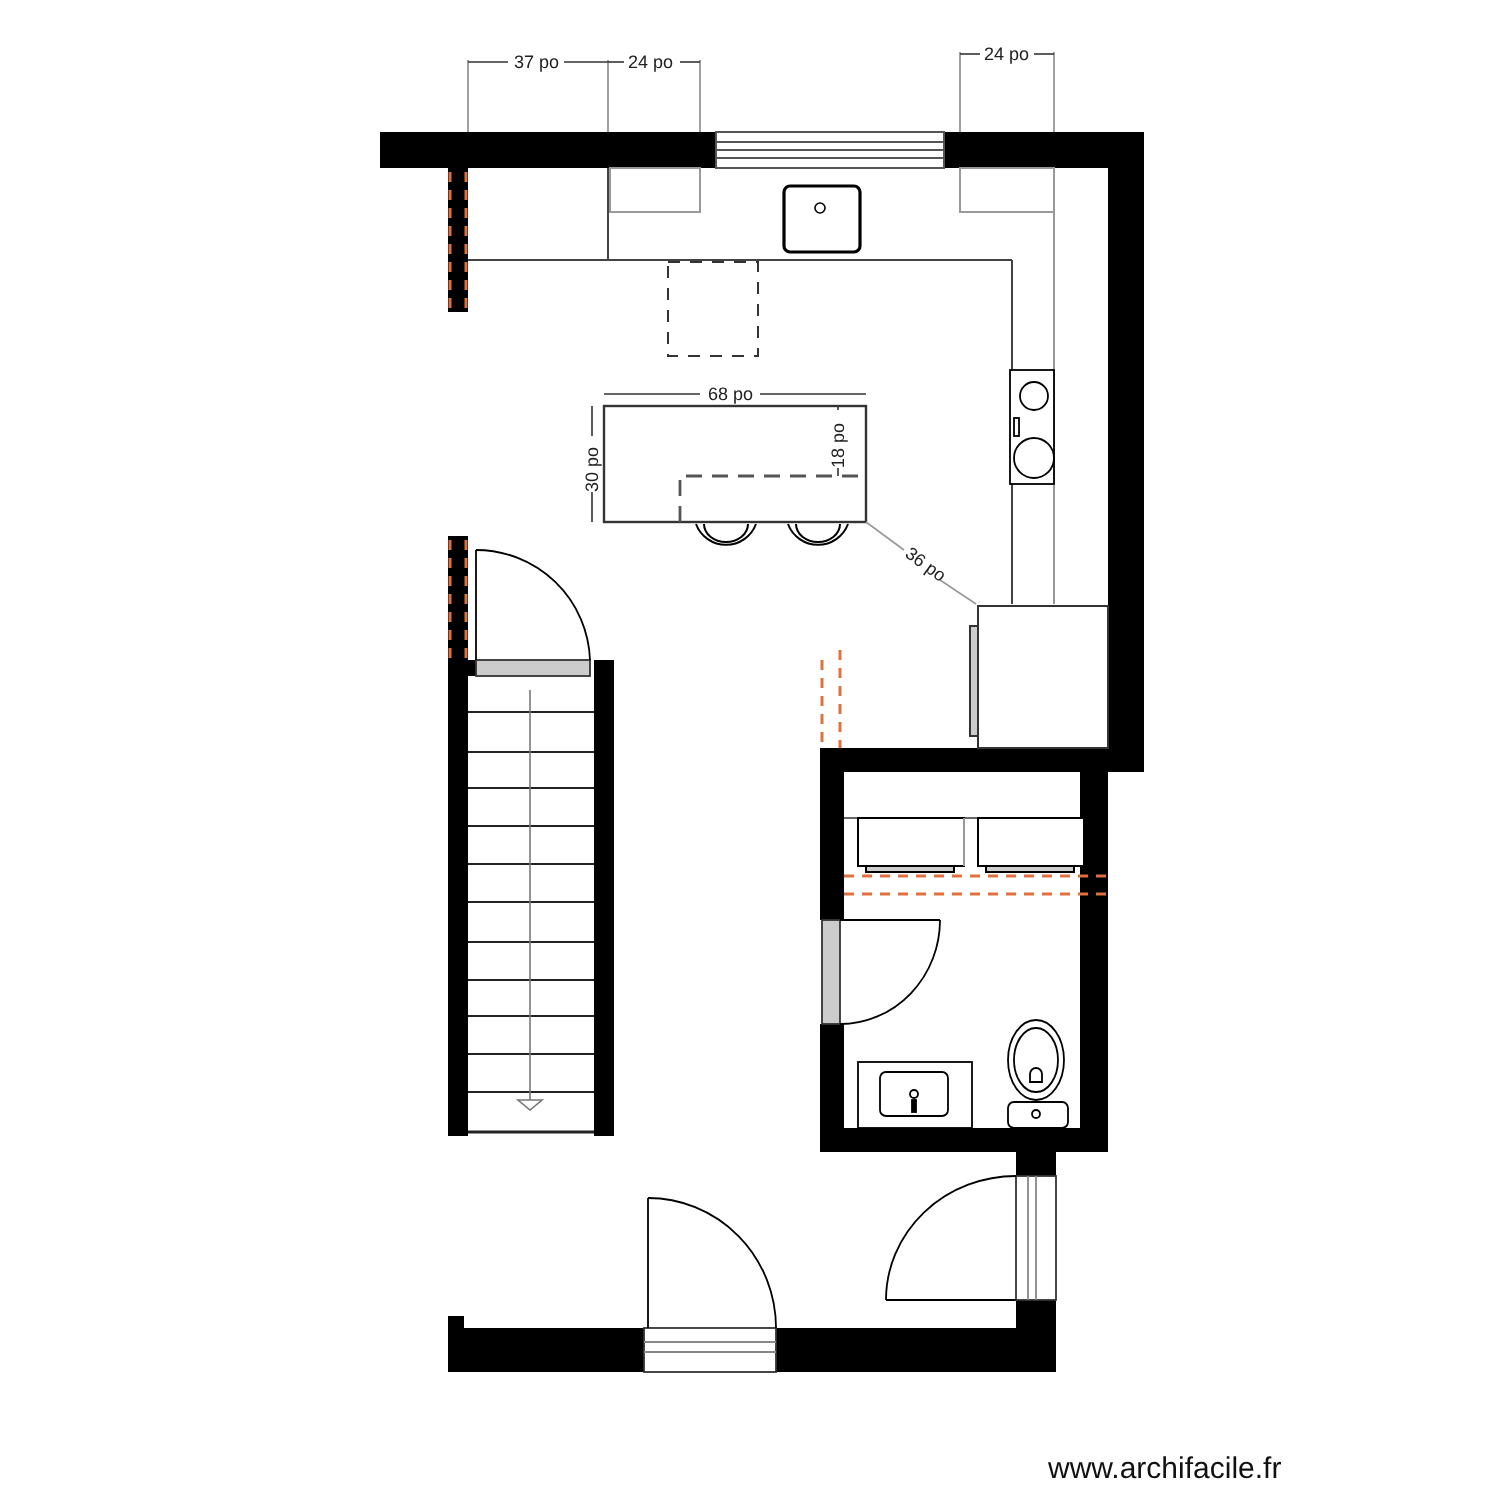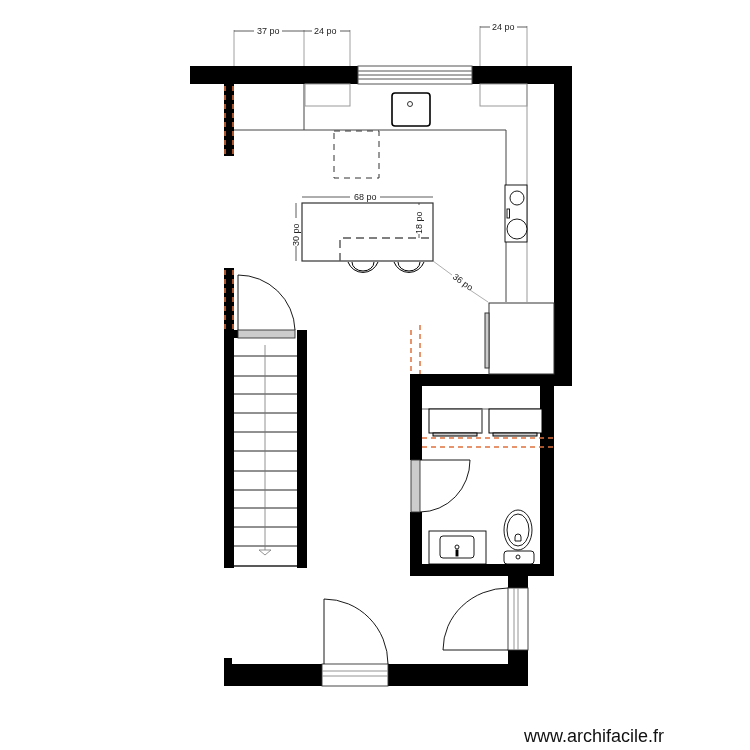--- a/index.html
+++ b/index.html
@@ -1,19 +1,19 @@
 <!DOCTYPE html>
 <html><head>
 <meta charset="utf-8">
 <style>
   html, body { margin:0; padding:0; background:#ffffff; }
   body { width:750px; height:750px; position:relative; overflow:hidden; font-family:"Liberation Sans", sans-serif; }
   svg { position:absolute; left:0; top:0; }
   .dimtxt { font-family:"Liberation Sans", sans-serif; font-size:9px; fill:#222; }
-  .watermark { position:absolute; left:524px; top:726px; font-family:"Liberation Sans", sans-serif; font-size:18px; color:#111; }
+  .watermark { position:absolute; left:524px; top:726px; font-family:"Liberation Sans", sans-serif; font-size:15px; color:#111; }
 </style>
 </head>
 <body>
 
 <svg width="750" height="750" viewBox="0 0 750 750" xmlns="http://www.w3.org/2000/svg">
 
   <g stroke="#888" stroke-width="0.8" fill="none">
     <line x1="234" y1="30" x2="234" y2="68"></line>
     <line x1="304" y1="30" x2="304" y2="68"></line>
     <line x1="350" y1="30" x2="350" y2="68"></line>

